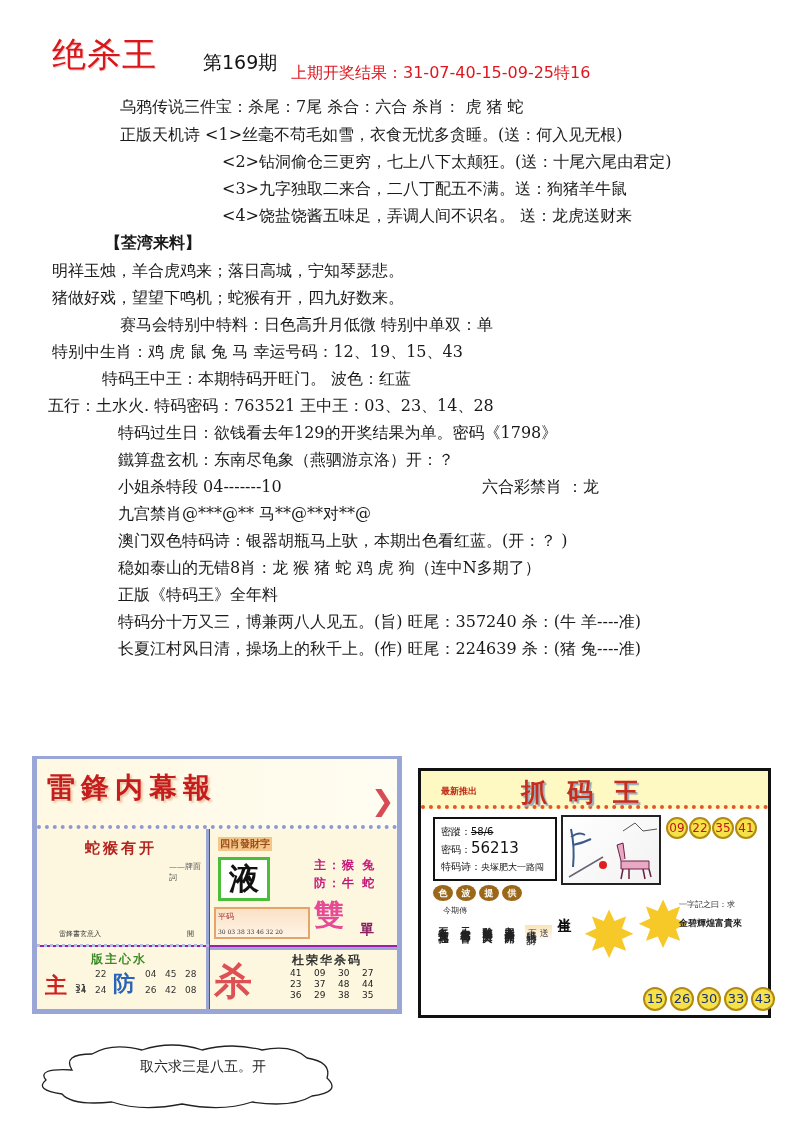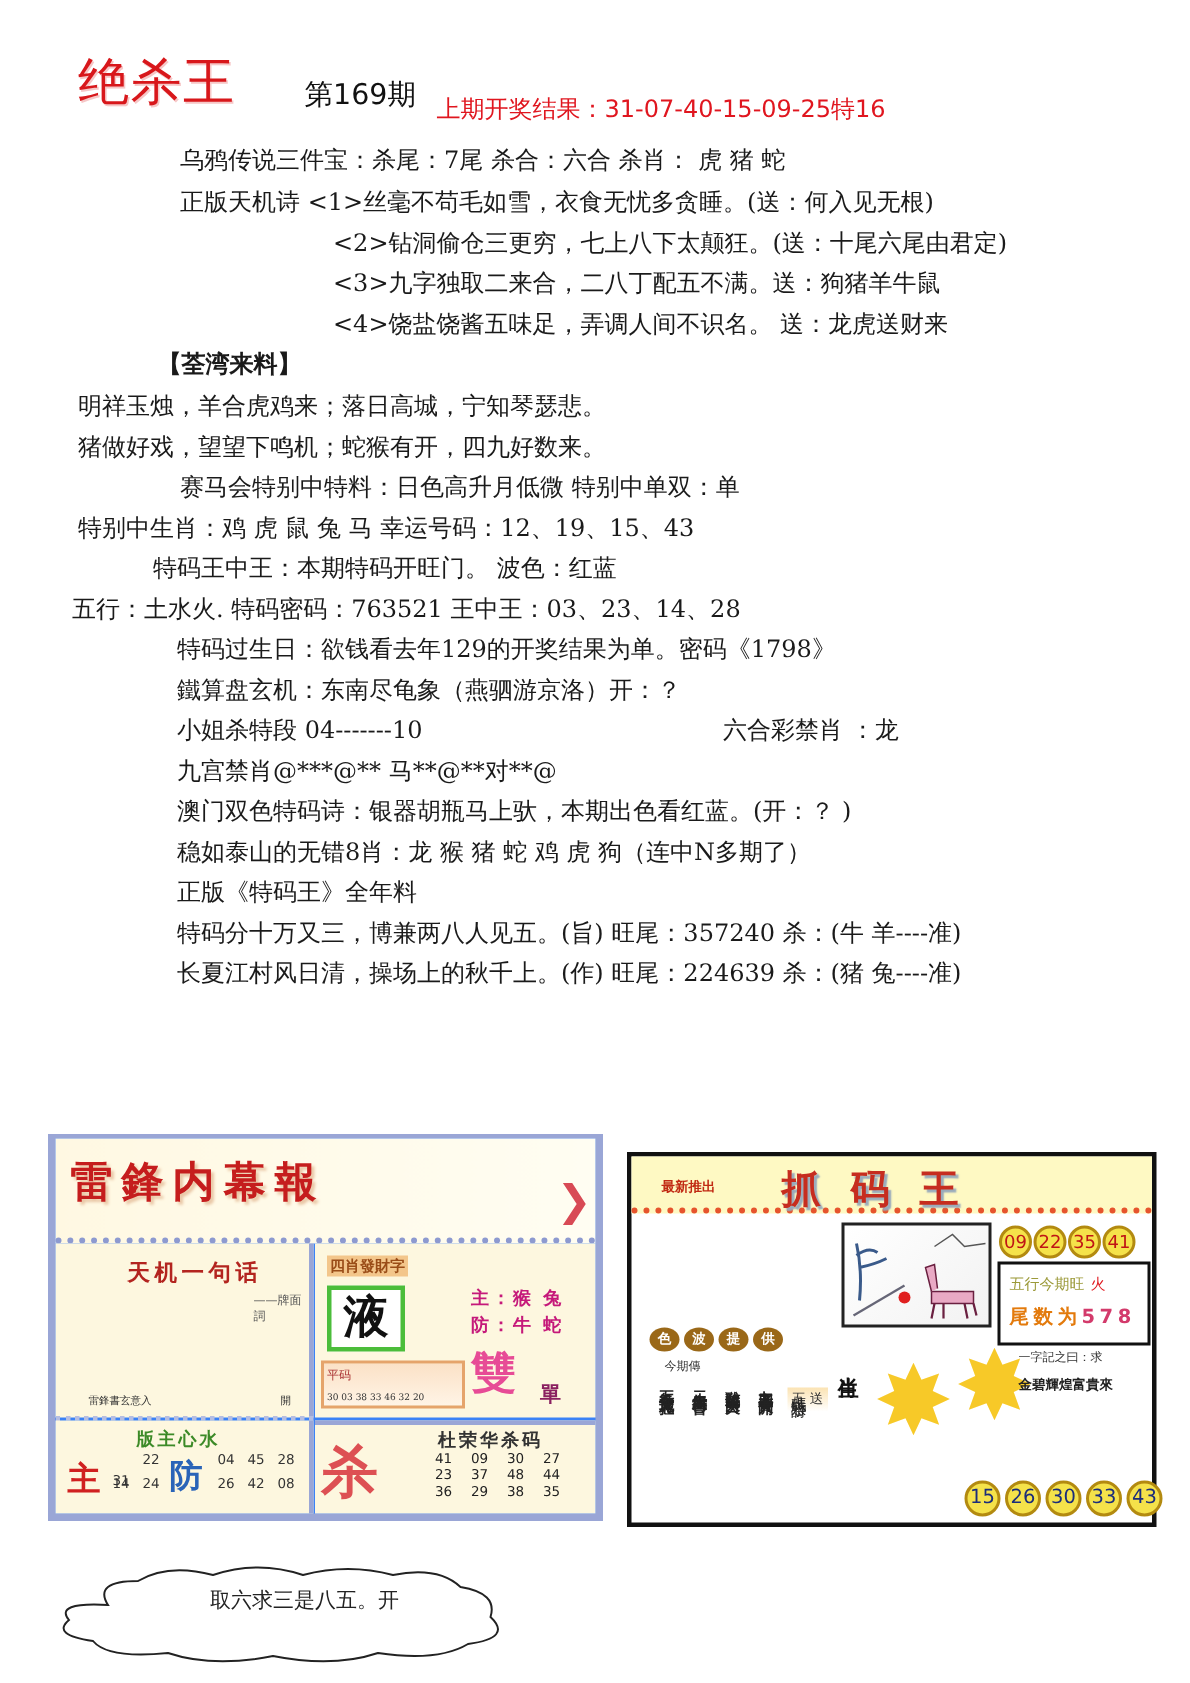--- a/index.html
+++ b/index.html
@@ -10,21 +10,21 @@
 
   
   .brand { left: 52px; top: 32px; font-family: "DejaVu Sans", sans-serif; font-size: 34px; color: #d8171b; letter-spacing: 1px; text-shadow: 1px 1px 0 #f6c7c7; }
   .issue { left: 203px; top: 50px; font-family: "DejaVu Sans", sans-serif; font-size: 19px; color: #111; }
   .last-result { left: 291px; top: 63px; font-family: "DejaVu Sans", sans-serif; font-size: 16px; color: #e0161f; }
 
   .line { font-size: 16px; line-height: 20px; color: #1a1a1a; }
   .b { font-weight: bold; }
 
   
-  .panel-left { position: absolute; left: 32px; top: 756px; width: 370px; height: 258px; background: #3b82f6; border: 5px solid #9aa6d6; border-top-width: 3px; padding-left: 48px; }
+  .panel-left { position: absolute; left: 32px; top: 756px; width: 370px; height: 258px; background: #a21caf; border: 5px solid #9aa6d6; border-top-width: 3px; padding-left: 48px; }
   .pl-banner { position: absolute; left: 0; top: 0; right: 0; height: 70px; background: linear-gradient(90deg,#fff8e2,#fffdf2); border-bottom: 4px dotted #8d9ad0; }
   .pl-title { position: absolute; left: 10px; top: 10px; font-family: "DejaVu Serif", serif; font-size: 28px; font-weight: bold; color: #c51d1d; letter-spacing: 6px; text-shadow: 2px 2px 2px #e9c6a5; }
   .pl-arrow { position: absolute; right: 0px; top: 25px; width: 26px; height: 40px; color: #d84a55; font-size: 28px; font-family: "DejaVu Sans", sans-serif; }
   .pl-cell { position: absolute; border: 3px solid #9aa6d6; }
   .pl-tianji { left: 0; top: 70px; width: 172px; height: 116px; border: none; border-right: 3px solid #9aa6d6; background: #fdf7df; }
   .pl-tianji-title { position: absolute; left: 48px; top: 10px; font-size: 15px; font-weight: bold; color: #b3241f; letter-spacing: 3px; }
   .pl-tianji-sub { position: absolute; left: 108px; top: 32px; font-size: 8px; color: #555; margin-left: 24px; }
   .pl-tianji-foot { position: absolute; left: 22px; top: 100px; font-size: 7px; color: #333; }
   .pl-tianji-foot2 { position: absolute; left: 150px; top: 100px; font-size: 7px; color: #333; }
   .pl-stars { position: absolute; left: 0; top: 185px; width: 172px; height: 6px; border-top: 3px dotted #b5bde2; }
@@ -109,21 +109,21 @@
 <div class="abs line" style="left:118px;top:612px">特码分十万又三，博兼两八人见五。(旨) 旺尾：357240 杀：(牛   羊----准)</div>
 <div class="abs line" style="left:118px;top:639px">长夏江村风日清，操场上的秋千上。(作) 旺尾：224639 杀：(猪   兔----准)</div>
 
 <div class="panel-left">
   <div class="pl-banner">
     <div class="pl-title">雷鋒内幕報</div>
     <div class="pl-arrow">❯</div>
   </div>
 
   <div class="pl-cell pl-tianji">
-    <div class="pl-tianji-title">天机一句话</div>
+    <div class="pl-tianji-title">蛇猴有开</div>
     <div class="pl-tianji-sub">——牌面詞</div>
     <div class="pl-tianji-foot">雷鋒書玄意入</div>
     <div class="pl-tianji-foot2">開</div>
   </div>
 
   <div class="pl-cell pl-mid">
     <div class="pl-mid-title">四肖發財字</div>
     <div class="pl-char-box">液</div>
     <div class="pl-mid-box">
       <div style="font-size:8px;color:#a33;">平码</div>
@@ -172,44 +172,45 @@
     </div>
   </div>
 </div>
 
 <div class="panel-right">
   <div class="pr-top">
     <div class="pr-small">最新推出</div>
     <div class="pr-title">抓码王</div>
   </div>
 
+  <div class="pr-code-box">
+    <div><span>密蹤：</span><span style="text-decoration:line-through;font-family:'DejaVu Sans',sans-serif;">58/6</span></div>
+    <div><span>密码：</span><span class="big">56213</span></div>
+    <div><span>特码诗：</span><span style="font-size:9px;">央塚肥大一路闯</span></div>
+  </div>
 
   <div class="pr-pic">
     <svg width="96" height="66" viewBox="0 0 96 66">
       <path d="M6 60 L40 40" stroke="#667" stroke-width="1.5" fill="none"></path>
       <path d="M10 50 Q12 30 8 12 M8 20 Q16 14 22 18 M10 28 Q20 26 28 22" stroke="#3a5a8a" stroke-width="2" fill="none"></path>
       <path d="M60 14 L72 6 L80 14 L94 12" stroke="#555" stroke-width="1" fill="none"></path>
       <circle cx="40" cy="48" r="4" fill="#e02020"></circle>
       <path d="M58 44 L86 44 L86 52 L58 52 Z" fill="#e9a9c4" stroke="#6a2040"></path>
       <path d="M58 44 L54 28 L60 26 L62 42" fill="#e9a9c4" stroke="#6a2040"></path>
       <path d="M60 52 L58 62 M66 52 L66 62 M80 52 L82 62 M86 52 L88 60" stroke="#6a2040" stroke-width="1.5"></path>
     </svg>
   </div>
 
   <div class="pr-balls-top">
     <div class="ball">09</div>
     <div class="ball">22</div>
     <div class="ball">35</div>
     <div class="ball">41</div>
   </div>
 
-  <div class="pr-wx-box">
-    <div class="pr-wx1"><span style="color:#9c9a3a;margin:0;">五行今期旺</span><span>火</span></div>
-    <div class="pr-wx2"><b>尾数为</b><span>578</span></div>
-  </div>
 
   <div class="pr-badges">
     <div class="badge">色</div>
     <div class="badge">波</div>
     <div class="badge">提</div>
     <div class="badge">供</div>
     <div class="badge-text">五 送</div>
   </div>
 
   <div class="pr-jin">今期傳</div>

